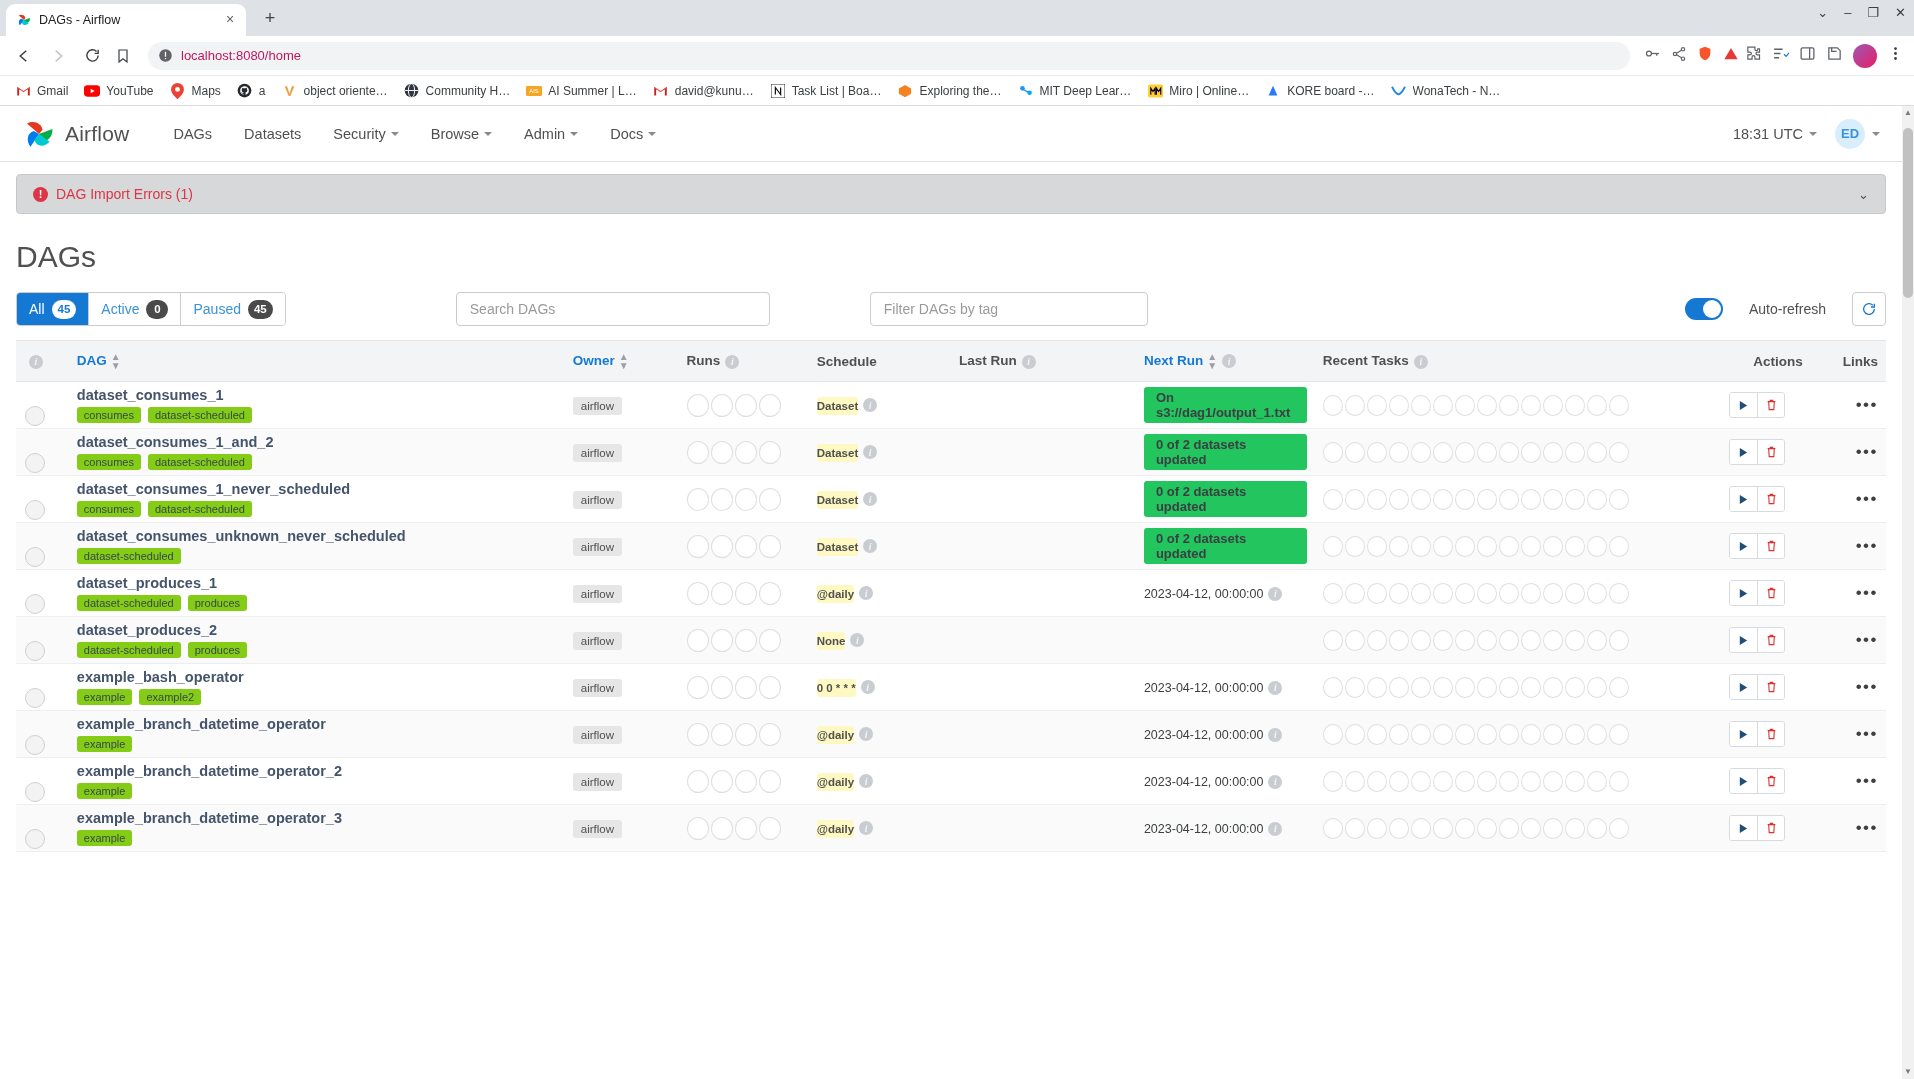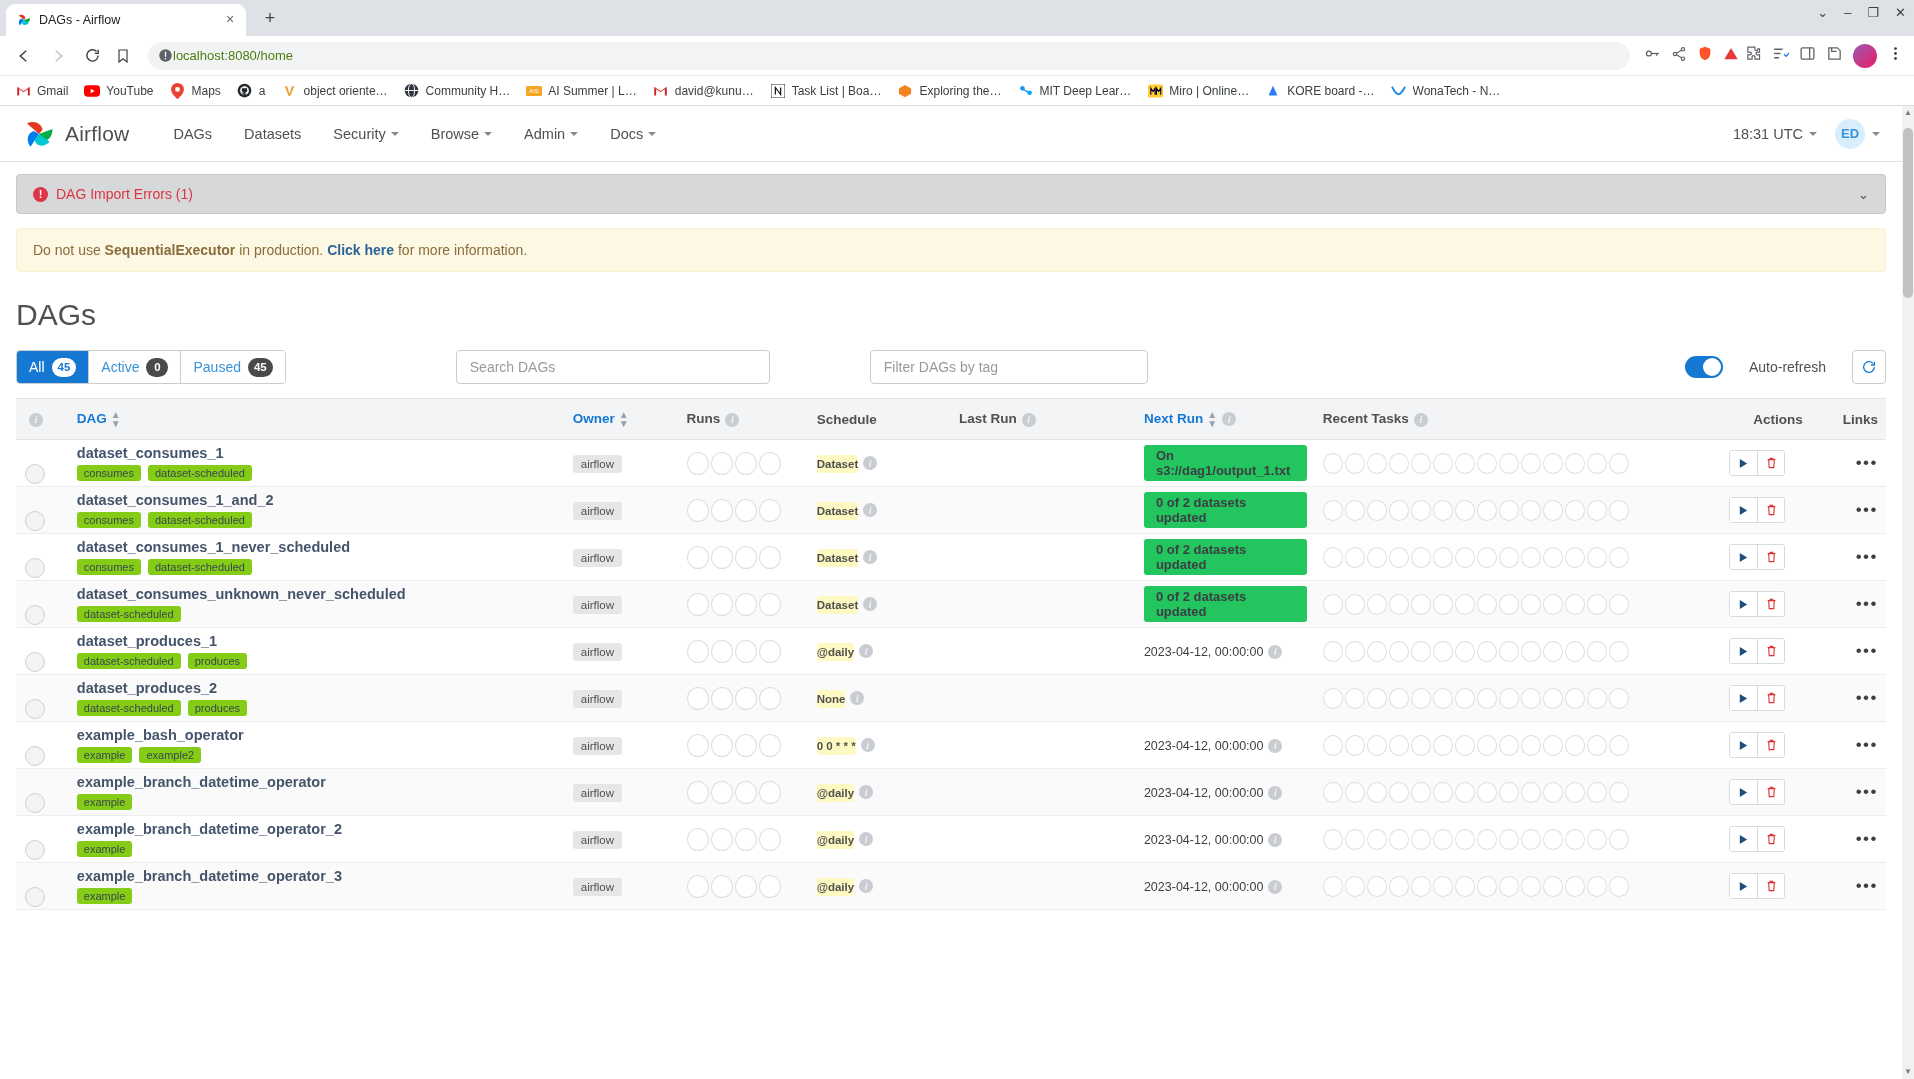--- a/index.html
+++ b/index.html
@@ -32,22 +32,22 @@
   .win-ctrls span { font-size: 13px; line-height: 13px; }
 
   .navbar {
     height: 40px; flex: 0 0 40px; background: #fff; display: flex; align-items: center;
     gap: 6px; padding: 0 10px; border-bottom: 1px solid #e8eaed;
   }
   .nav-btn { width: 28px; height: 28px; display:flex; align-items:center; justify-content:center; border-radius: 50%; color:#3c4043; }
   .nav-btn.disabled { color:#bdc1c6; }
   .omnibox {
     flex: 1 1 auto; height: 28px; background: #f1f3f4; border-radius: 14px;
-    display:flex; align-items:center; padding: 0 10px; gap: 0; margin: 0 4px;
-    font-size: 13px; color:#4d7c0f;
+    display:flex; align-items:center; padding: 0 10px; gap: 8px; margin: 0 4px;
+    font-size: 13px; color:#be185d;
   }
   .omni-left { display:flex; align-items:center; gap: 10px; flex:0 0 auto; }
   .omni-url { flex:1 1 auto; white-space: nowrap; overflow: hidden; }
   .bookmark-star { width: 22px; height: 22px; display:flex; align-items:center; justify-content:center; color:#3c4043; }
   .nav-right { display: flex; align-items: center; gap: 10px; flex: 0 0 auto; }
   .avatar-chrome { width: 24px; height: 24px; border-radius: 50%; background: linear-gradient(135deg,#9b59b6,#e91e63); }
 
   .bookmarks {
     height: 30px; flex: 0 0 30px; background: #fff; display:flex; align-items:center;
     gap: 2px; padding: 0 8px; border-bottom: 1px solid #dadce0; overflow: hidden;
@@ -476,23 +476,20 @@
         </div>
       </div>
 
       <div class="alert-import">
         <span class="err-ico">!</span>
         <span class="txt">DAG Import Errors (1)</span>
         <span class="chev">⌄</span>
       </div>
 
 
-      <div class="alert-warn">
-        <span>Do not use </span><b>SequentialExecutor</b><span> in production. </span><a href="#">Click here</a><span> for more information.</span>
-      </div>
 
       <h1 class="page-title">DAGs</h1>
 
       <div class="toolbar">
         <div class="btn-group">
           <div class="fbtn active">
             <span>All</span>
             <span class="pill">45</span>
           </div>
           <div class="fbtn">

